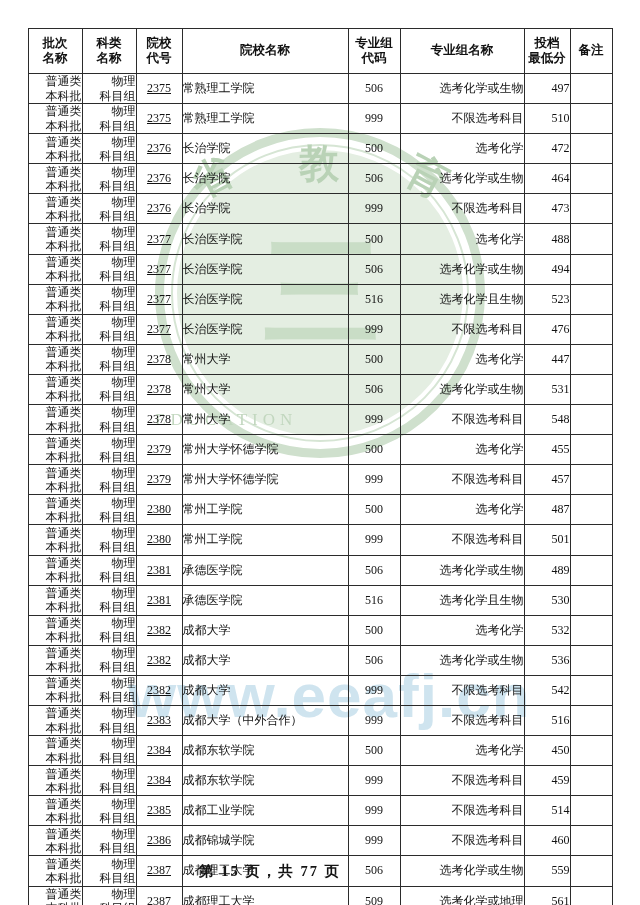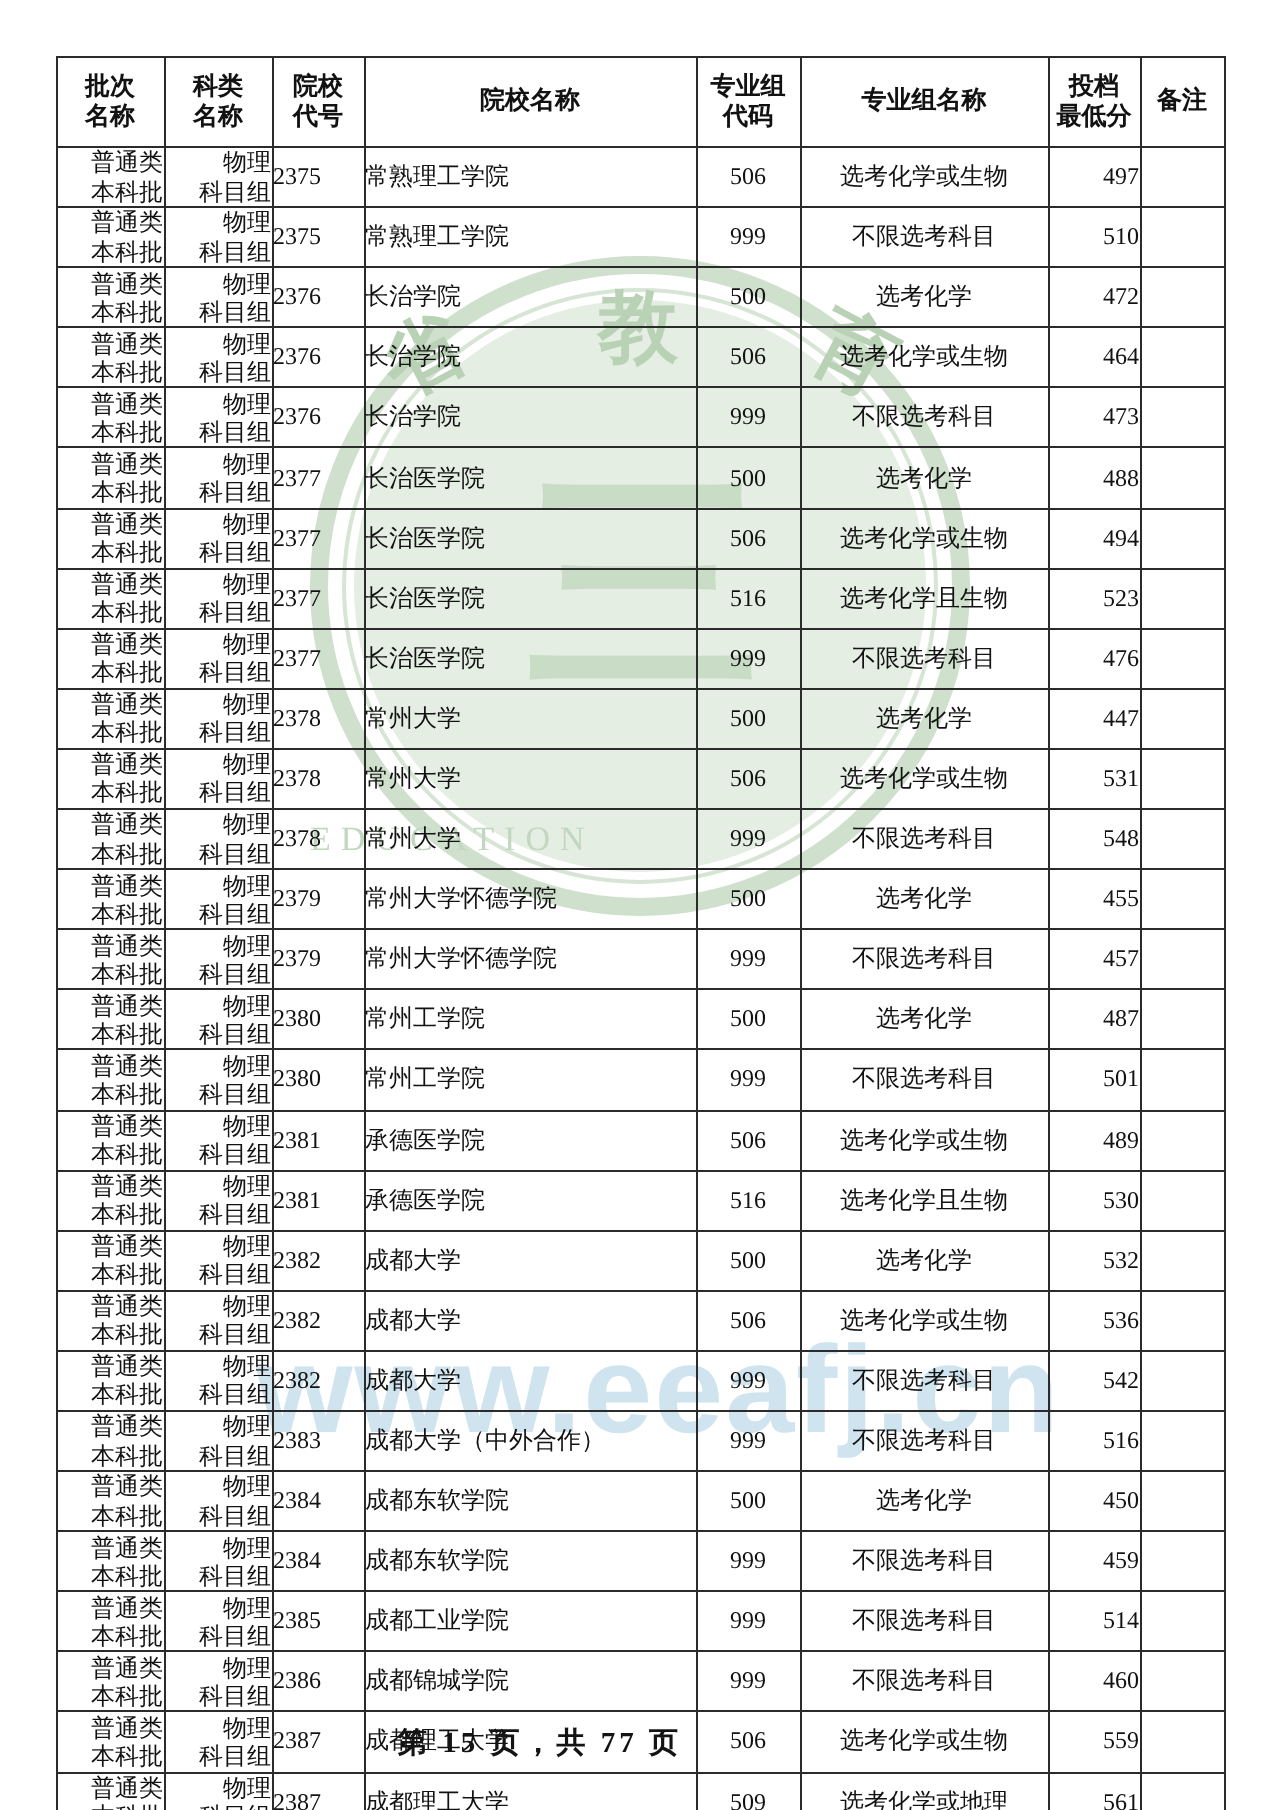--- a/index.html
+++ b/index.html
@@ -145,24 +145,24 @@
     text-align: right;
     line-height: 1.18;
     font-size: 11.3px;
     letter-spacing: 0px;
   }
   td.cell-batch .l1, td.cell-batch .l2,
   td.cell-subject .l1, td.cell-subject .l2 {
     display: block;
     white-space: nowrap;
   }
-  td.cell-code   { font-size: 12px; }
+  td.cell-code   { text-align: center; font-size: 12px; text-decoration: underline; }
   td.cell-school { text-align: left; padding-left: 6px; font-size: 12px; white-space: nowrap; }
   td.cell-grpcode{ text-align: center; font-size: 12px; margin-top: 23px; }
-  td.cell-grpname{ text-align: center; padding-left: 7px; font-size: 12px; white-space: nowrap; margin-top: 17px; }
+  td.cell-grpname{ text-align: right; padding-left: 7px; font-size: 12px; white-space: nowrap; margin-top: 17px; }
   td.cell-score  { text-align: right; padding-right: 5px; font-size: 12px; }
   td.cell-remark { text-align: center; }
 
   .hdr-line { display: block; white-space: nowrap; }
 
   
   #page-footer {
     position: absolute;
     left: 0;
     top: 862px;

